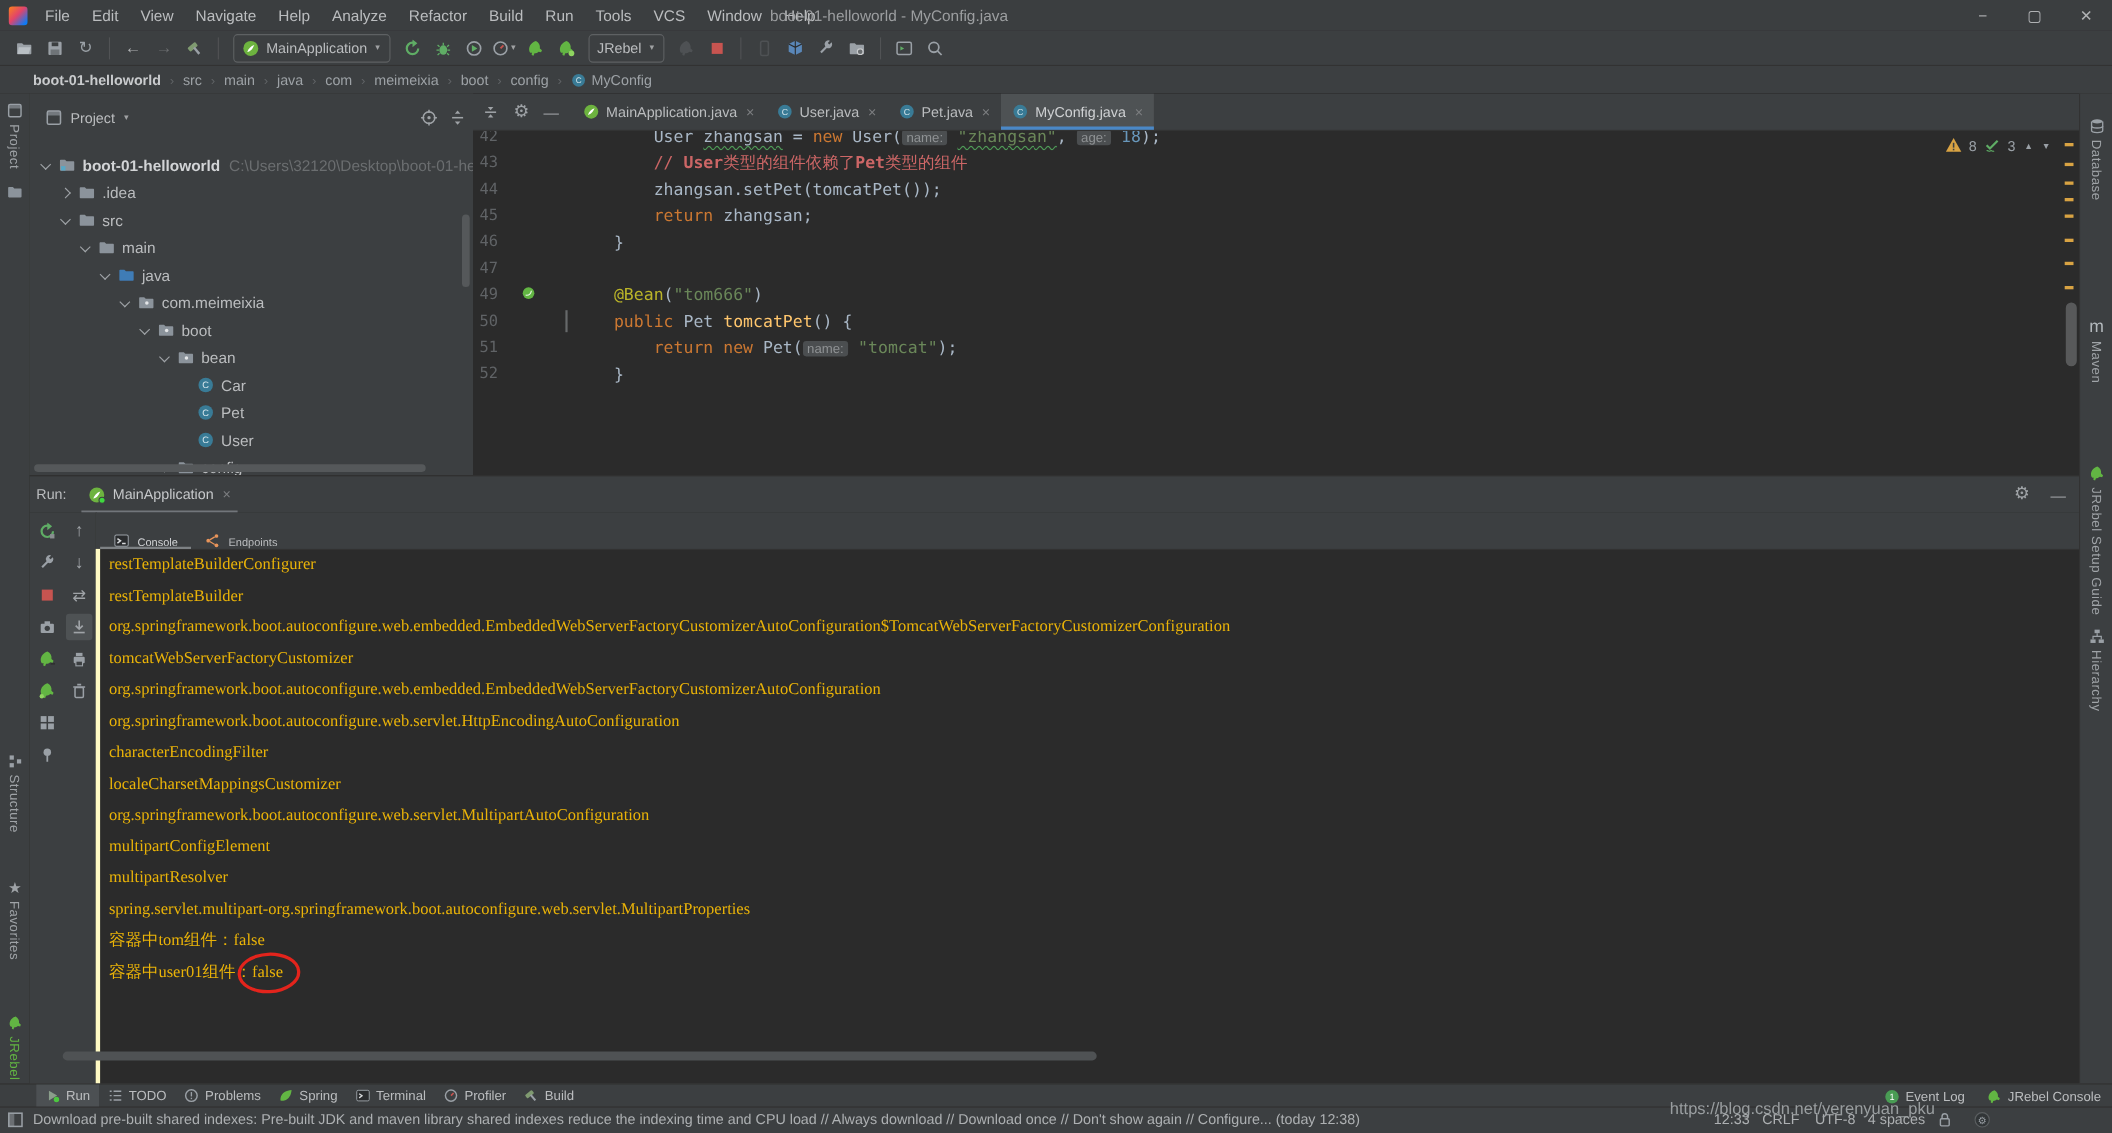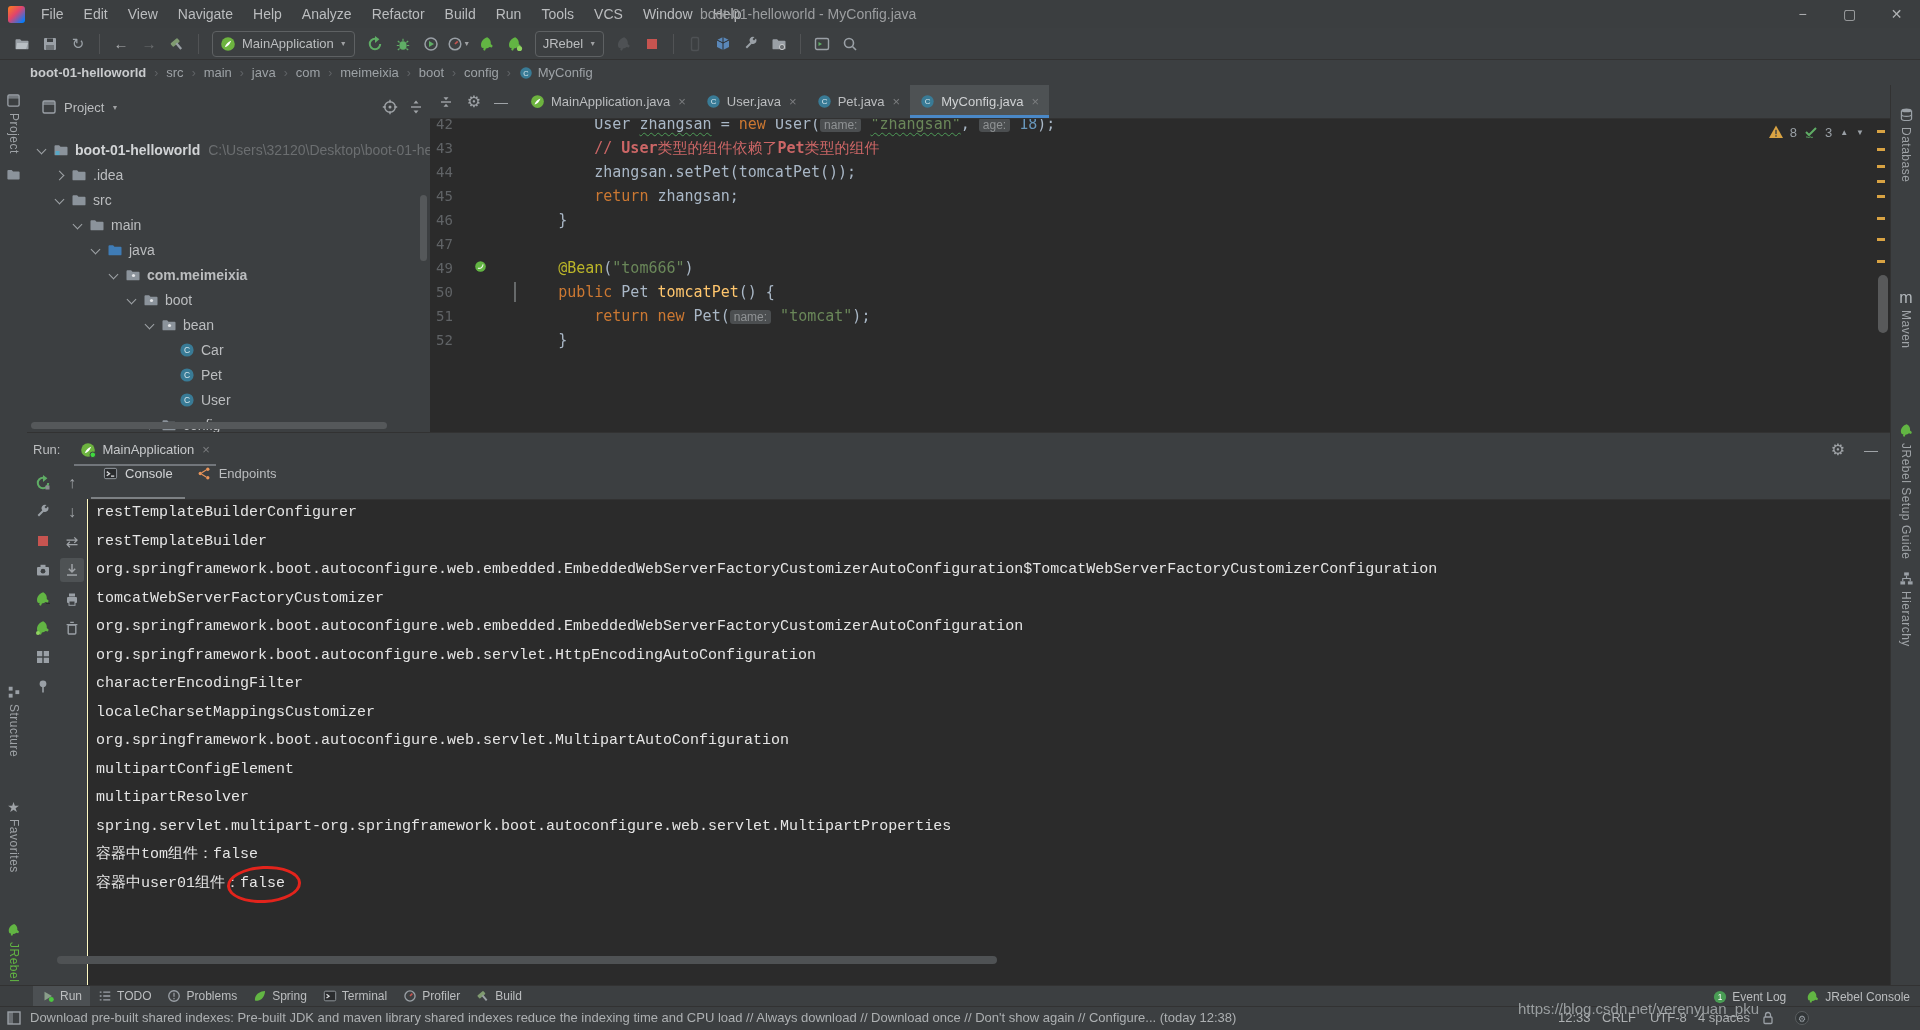--- a/index.html
+++ b/index.html
@@ -100,25 +100,25 @@
   .run-label{margin-left:6px;font-size:13px;color:#bbbdbf}
   .run-tab{display:flex;align-items:center;gap:6px;margin-left:14px;height:33px;padding:0 6px;
            box-shadow:inset 0 -2px 0 #72767b;font-size:13px;color:#c7c9cb;position:relative}
   .run-tab .close{color:#7c7e80;margin-left:2px}
   .run-header-icons{position:absolute;right:12px;top:0;height:33px;display:flex;align-items:center;gap:18px}
   .run-left{position:absolute;left:0;top:33px;bottom:0;width:60px;background:#3c3f41;border-right:1px solid #323232}
   .rcol{position:absolute;top:0;width:28px;display:flex;flex-direction:column;align-items:center}
   .rcol .rbtn{width:24px;height:24px;margin-top:5px;display:flex;align-items:center;justify-content:center;border-radius:3px}
   .rcol .rbtn.sel{background:#4e5254}
   .run-tabs{position:absolute;left:60px;top:33px;right:0;height:33px;background:#3c3f41;display:flex;align-items:stretch;padding-left:4px;border-bottom:1px solid #323232}
-  .rtab{display:flex;align-items:flex-start;gap:7px;padding:0 12px;font-size:13px;color:#bbbdbf}
+  .rtab{display:flex;align-items:flex-end;gap:7px;padding:0 12px;font-size:10px;color:#bbbdbf}
   .rtab.active{box-shadow:inset 0 -2px 0 #7d8184;color:#d2d4d6}
-  .console{position:absolute;left:60px;top:66px;right:0;bottom:0;border-left:1px solid #fef9c3;
-           padding-left:8px;overflow:hidden;font-family:Liberation Mono, monospace;
-           font-size:15px;color:#e5e5e5}
+  .console{position:absolute;left:60px;top:66px;right:0;bottom:0;border-left:4px solid #fef9c3;
+           padding-left:8px;overflow:hidden;font-family:Liberation Serif, serif;
+           font-size:15px;color:#eab308}
   .cline{height:28.5px;line-height:28.5px;white-space:pre}
   .cval{position:relative;display:inline-block}
   .cval.circled:after{content:'';position:absolute;left:-13px;right:-16px;top:-4px;bottom:-4px;
         border:3px solid #e3241c;border-radius:50%;transform:rotate(-3deg)}
   .con-hscroll{position:absolute;left:30px;bottom:22px;width:940px;height:8px;background:#4f5254;border-radius:4px}
   
   .bottom-bar{position:absolute;left:0;top:985px;width:1920px;height:21px;background:#3c3f41;
               display:flex;align-items:center;padding-left:33px;box-sizing:border-box;border-top:1px solid #323232}
   .bbtn{display:flex;align-items:center;gap:5px;height:21px;padding:0 8px;font-size:12px;color:#bbbdbf}
   .bbtn.active{background:#4c5053}
@@ -494,21 +494,21 @@
             </div>
             <div class="trow" style="padding-left: 62px;">
               <span class="chev expanded"></span>
               <span class="ic">
                 <svg viewBox="0 0 16 16" xmlns="http://www.w3.org/2000/svg">
                   <path d="M1.5 4.2c0-.5.4-.9.9-.9h3.7l1.4 1.4h6.1c.5 0 .9.4.9.9v6.8c0 .5-.4.9-.9.9H2.4c-.5 0-.9-.4-.9-.9z" fill="#3f7cb6"></path>
                 </svg>
               </span>
               <span class="tlabel">java</span>
             </div>
-            <div class="trow" style="padding-left: 80px; font-weight: bold;">
+            <div class="trow" style="padding-left: 80px;">
               <span class="chev expanded"></span>
               <span class="ic">
                 <svg viewBox="0 0 16 16" xmlns="http://www.w3.org/2000/svg">
                   <path d="M1.5 4.2c0-.5.4-.9.9-.9h3.7l1.4 1.4h6.1c.5 0 .9.4.9.9v6.8c0 .5-.4.9-.9.9H2.4c-.5 0-.9-.4-.9-.9z" fill="#8b939b"></path>
                   <circle cx="8.5" cy="8.5" r="1.6" fill="#e3e5e7"></circle>
                 </svg>
               </span>
               <span class="tlabel">com.meimeixia</span>
             </div>
             <div class="trow" style="padding-left: 98px;">

